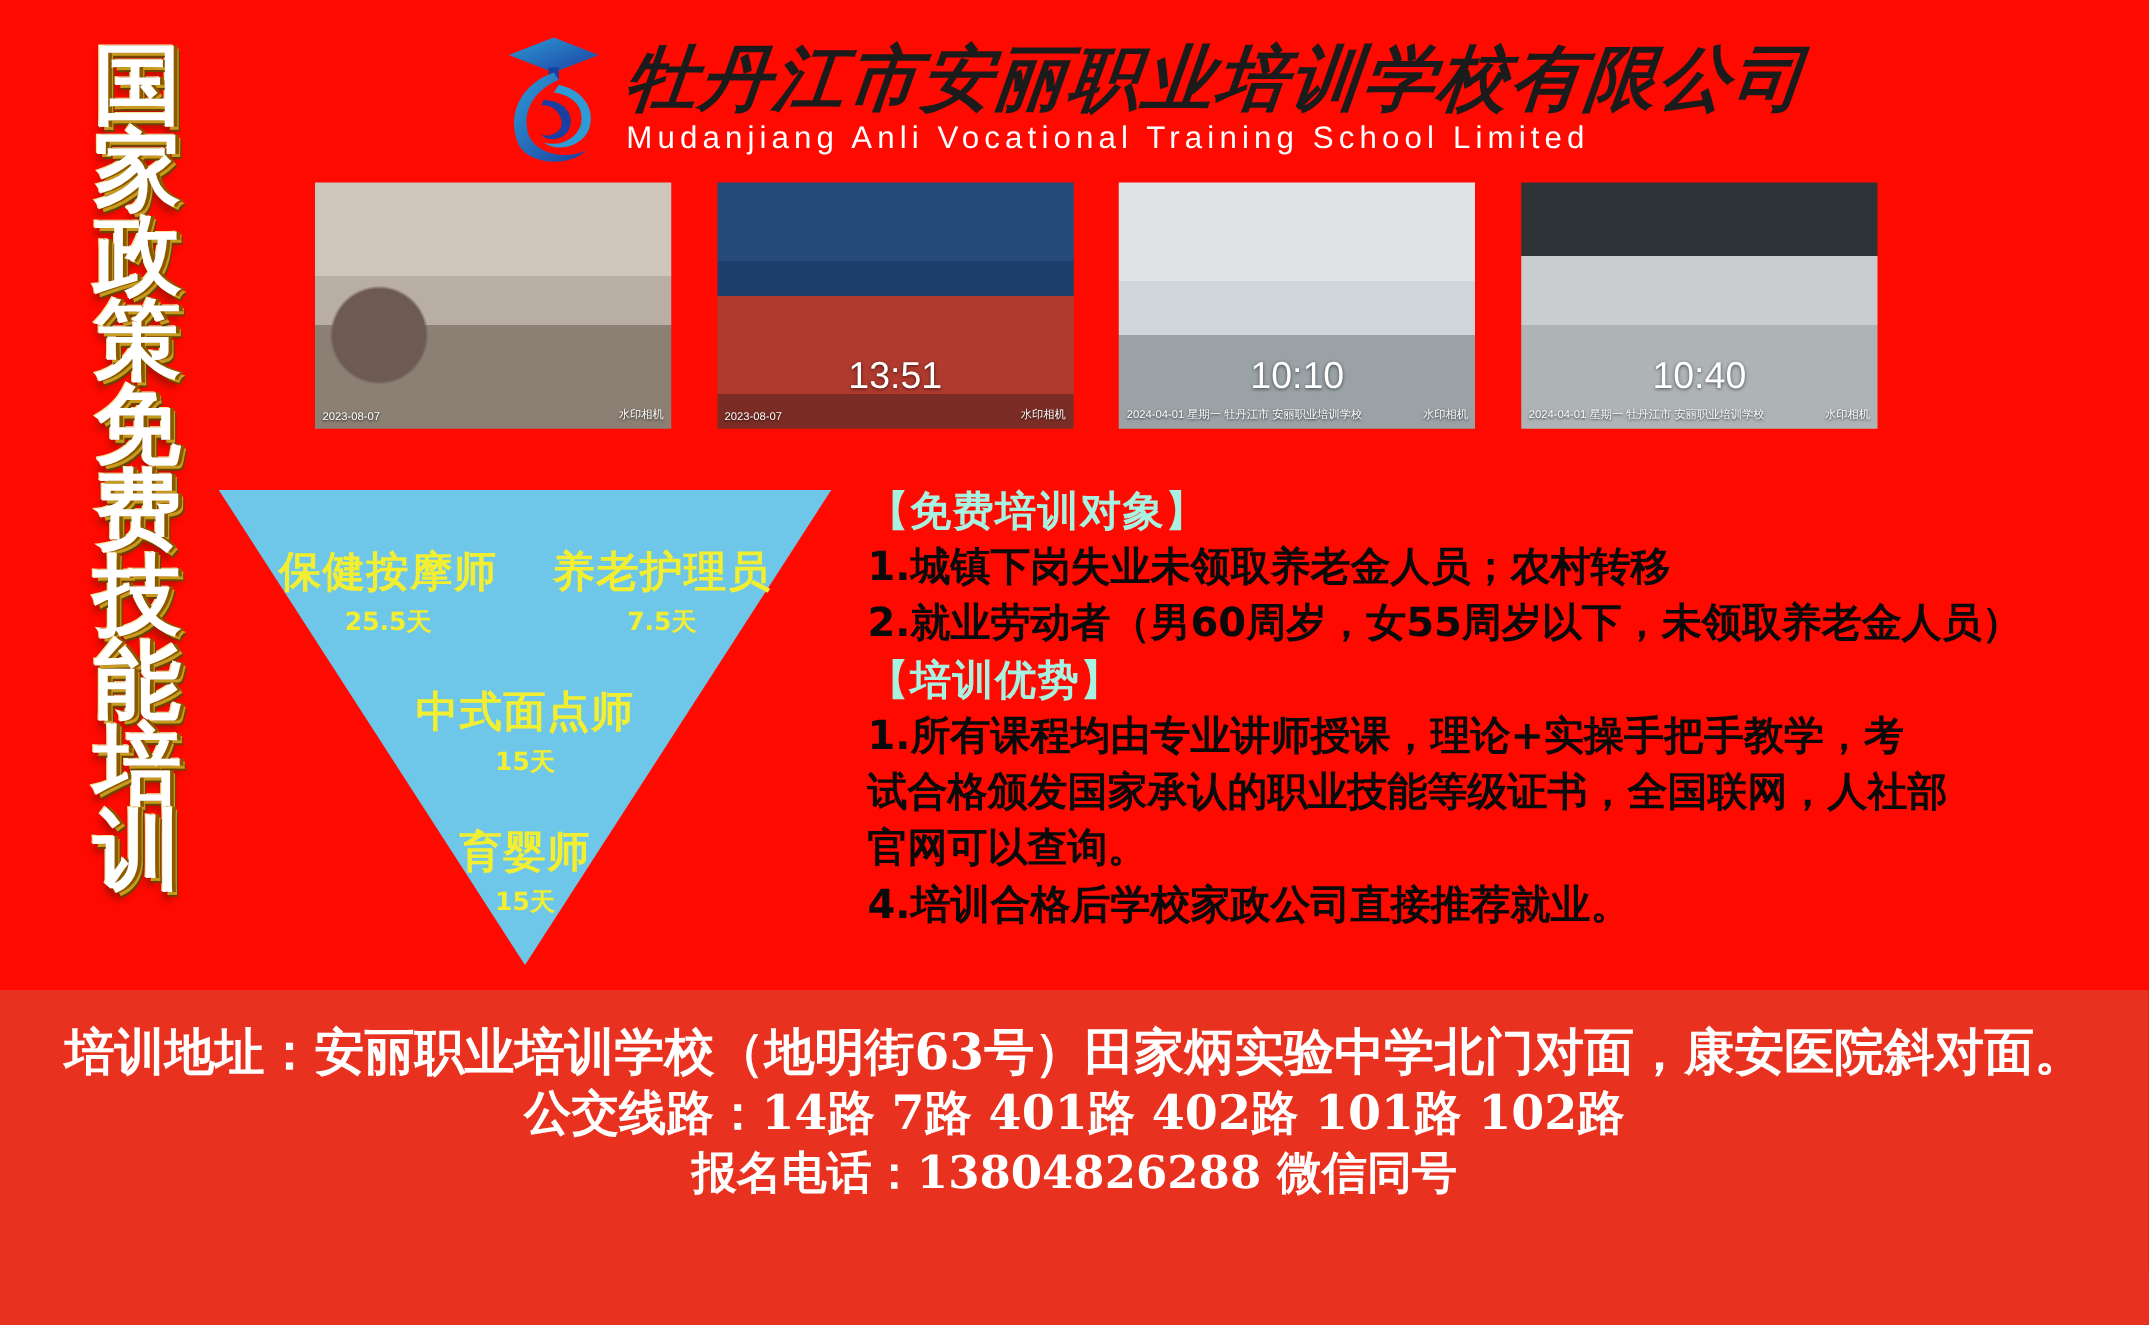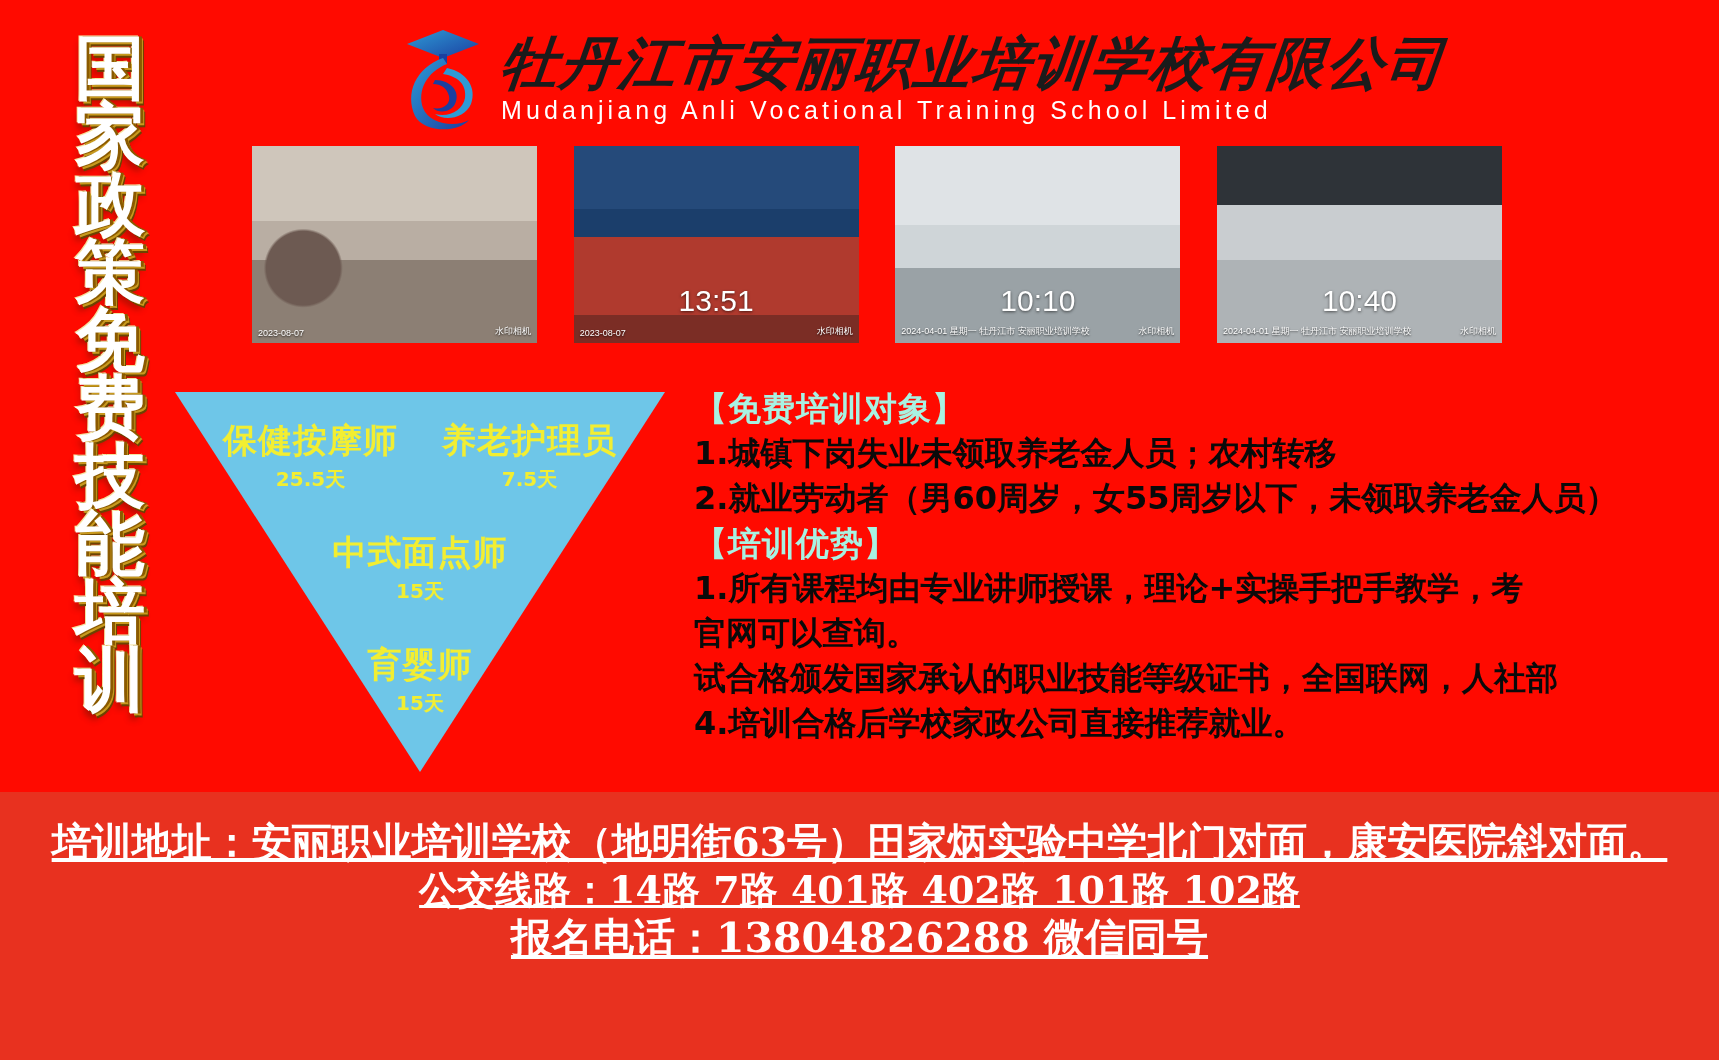--- a/index.html
+++ b/index.html
@@ -121,20 +121,21 @@
     clip-path:polygon(0 0,100% 0,50% 100%);
   }
   .tri-text{position:absolute;inset:0;}
   .tri-row{
     position:absolute;
     left:0;right:0;
     text-align:center;
     color:#F2EE32;
     font-weight:bold;
     font-family:"DejaVu Sans","Liberation Sans",sans-serif;
+    margin-top:18px;
   }
   .tri-pair{
     display:flex;justify-content:center;
     gap:24px;
   }
   .tri-job{font-size:34px;line-height:40px;letter-spacing:1px;}
   .tri-days{font-size:20px;line-height:38px;}
   .col{display:flex;flex-direction:column;align-items:center;width:195px;}
 
   
@@ -170,25 +171,24 @@
     padding-top:14px;
     box-sizing:border-box;
   }
   .banner .bline{
     text-align:center;
     color:#FFFFFF;
     font-weight:bold;
     font-family:"DejaVu Serif","Liberation Serif",serif;
     line-height:48px;
     white-space:nowrap;
-    text-decoration:underline;
   }
   .bline.l1{font-size:40px;margin-top:12px;}
   .bline.l2{font-size:38px;}
-  .bline.l3{font-size:41px;}
+  .bline.l3{font-size:36px;}
 </style>
 </head>
 <body>
 
 <div class="poster">
 
   <div class="vtitle">
     <span class="ch">国</span>
     <span class="ch">家</span>
     <span class="ch">政</span>
@@ -274,22 +274,22 @@
       </div>
     </div>
   </div>
 
   <div class="rtext">
     <div class="sec-head">【免费培训对象】</div>
     <div class="body-line">1.城镇下岗失业未领取养老金人员；农村转移</div>
     <div class="body-line">2.就业劳动者（男60周岁，女55周岁以下，未领取养老金人员）</div>
     <div class="sec-head">【培训优势】</div>
     <div class="body-line">1.所有课程均由专业讲师授课，理论+实操手把手教学，考</div>
+    <div class="body-line">试合格颁发国家承认的职业技能等级证书，全国联网，人社部</div>
     <div class="body-line">官网可以查询。</div>
-    <div class="body-line">试合格颁发国家承认的职业技能等级证书，全国联网，人社部</div>
     <div class="body-line">4.培训合格后学校家政公司直接推荐就业。</div>
   </div>
 
   <div class="banner">
     <div class="bline l1">培训地址：安丽职业培训学校（地明街63号）田家炳实验中学北门对面，康安医院斜对面。</div>
     <div class="bline l2">公交线路：14路 7路 401路 402路 101路 102路</div>
     <div class="bline l3">报名电话：13804826288 微信同号</div>
   </div>
 
 </div>

